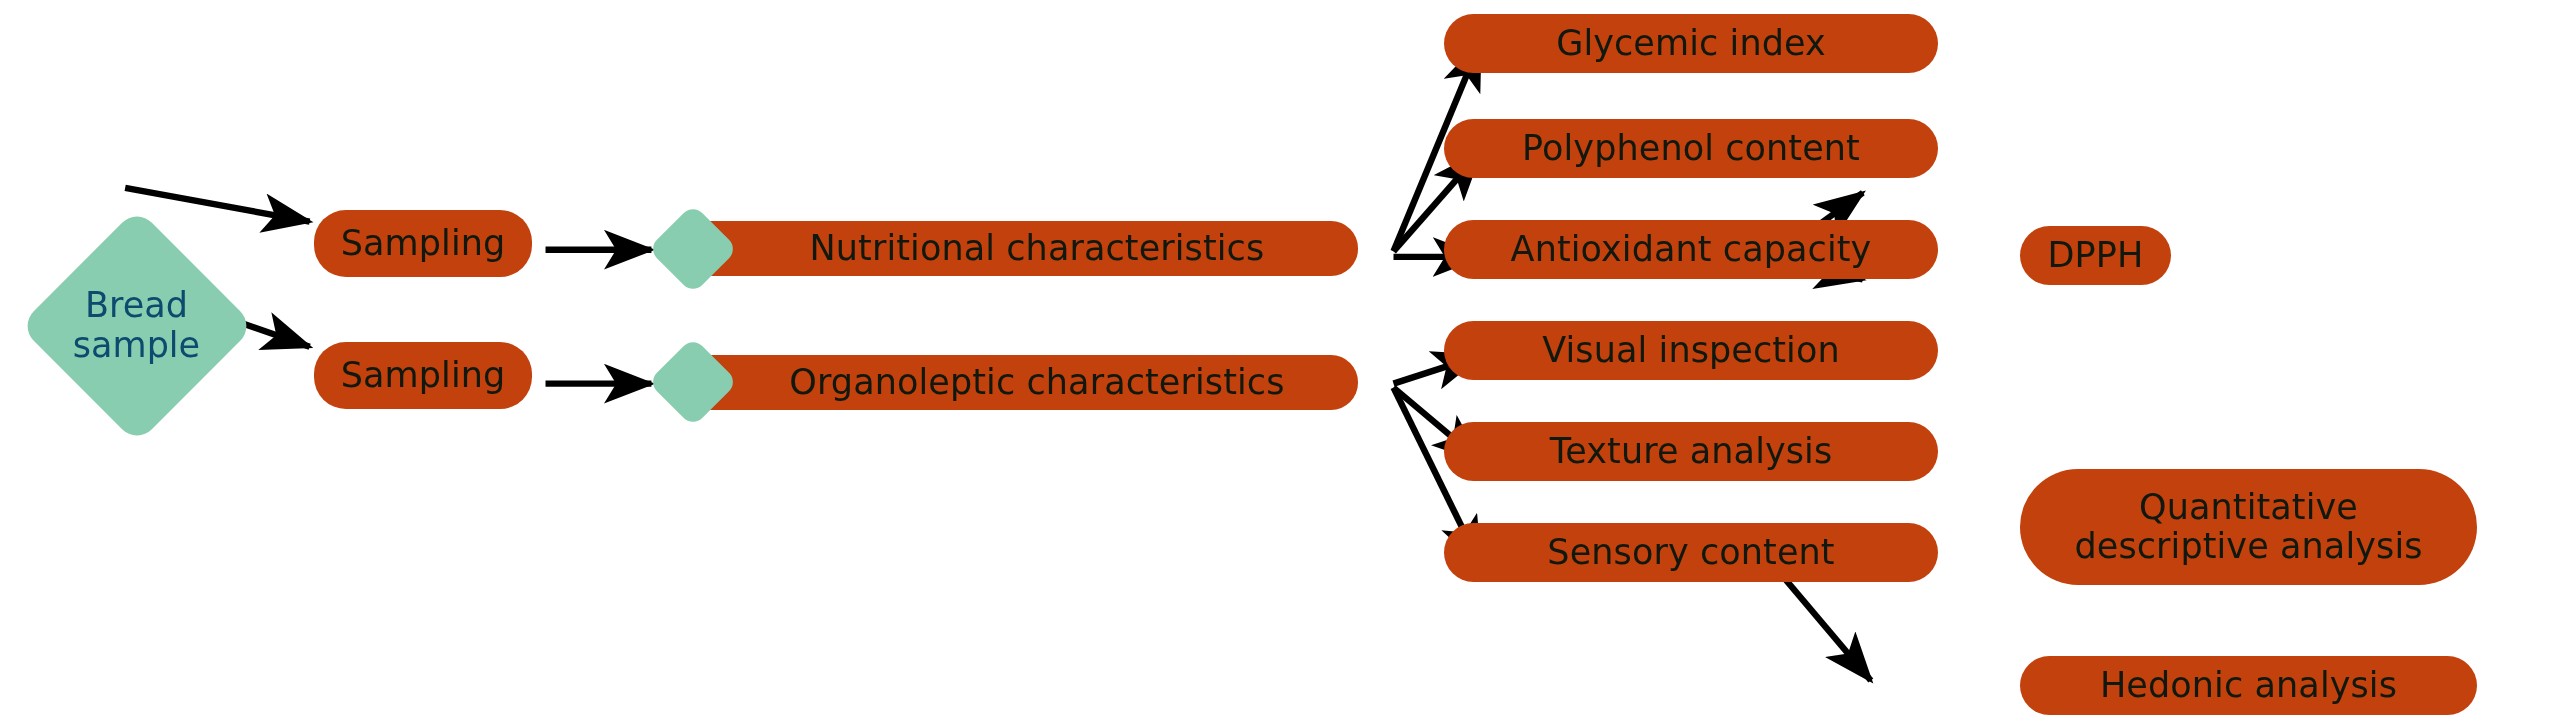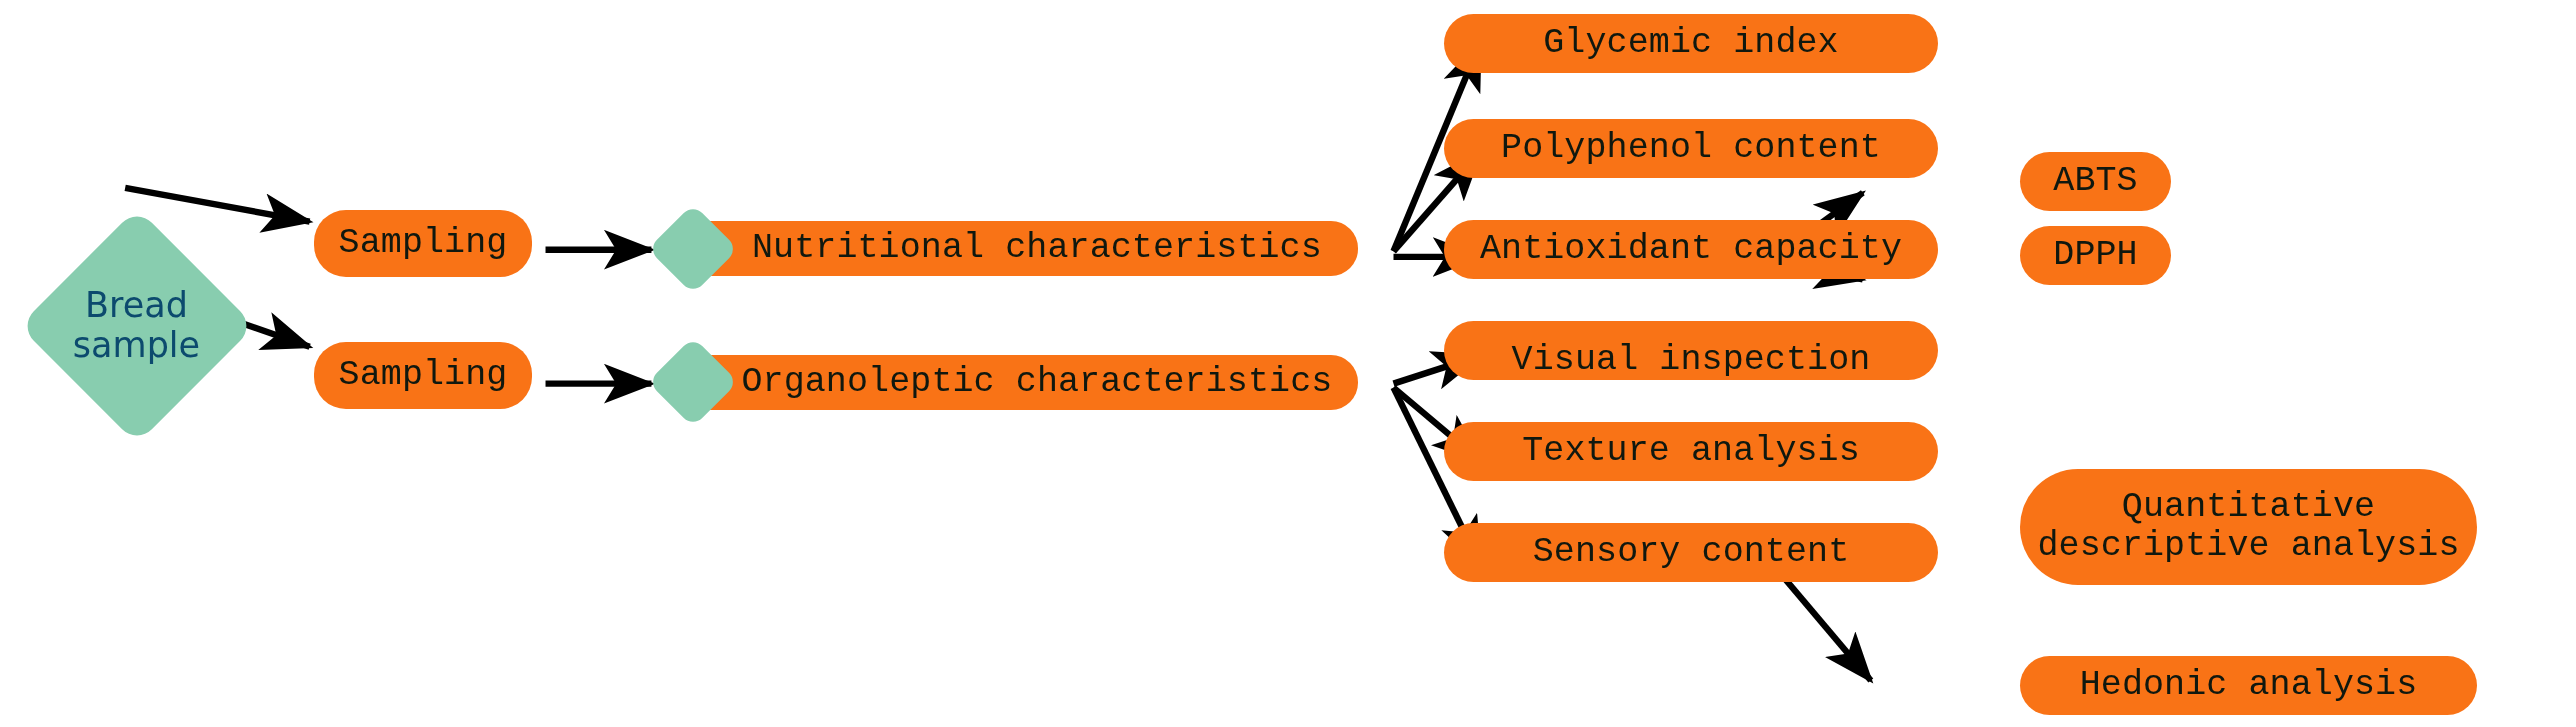--- a/index.html
+++ b/index.html
@@ -28,28 +28,27 @@
   
   .node {
     position: absolute;
     z-index: 3;
     box-sizing: border-box;
     display: flex;
     align-items: center;
     justify-content: center;
     text-align: center;
     color: #10180f;
-    background: #f97316;
+    background: #c2410c;
     border-radius: 32px;
     font-size: 35px;
     line-height: 1.12;
     letter-spacing: 0.1px;
     white-space: pre-line;
     padding: 0 11.2px;
-    font-family: Liberation Mono, monospace;
   }
   .node.two-line {
     border-radius: 37px;
   }
   
   .diamond {
     position: absolute;
     z-index: 4;
     display: flex;
     align-items: center;
@@ -167,29 +166,26 @@
   </div>
 
   <div class="node" style="left: 1444px; top: 119px; width: 494px; height: 59px; border-radius: 30.5px;">
     <span>Polyphenol content</span>
   </div>
 
   <div class="node" style="left: 1444px; top: 220px; width: 494px; height: 59px; border-radius: 30.5px;">
     <span>Antioxidant capacity</span>
   </div>
 
-  <div class="node" style="left: 2020px; top: 152px; width: 151px; height: 59px; border-radius: 30.5px;">
-    <span>ABTS</span>
-  </div>
 
   <div class="node" style="left: 2020px; top: 226px; width: 151px; height: 59px; border-radius: 30.5px;">
     <span>DPPH</span>
   </div>
 
-  <div class="node" style="left: 1444px; top: 321px; width: 494px; height: 59px; border-radius: 30.5px; align-items: flex-end;">
+  <div class="node" style="left: 1444px; top: 321px; width: 494px; height: 59px; border-radius: 30.5px;">
     <span>Visual inspection</span>
   </div>
 
   <div class="node" style="left: 1444px; top: 422px; width: 494px; height: 59px; border-radius: 30.5px;">
     <span>Texture analysis</span>
   </div>
 
   <div class="node" style="left: 1444px; top: 523px; width: 494px; height: 59px; border-radius: 30.5px;">
     <span>Sensory content</span>
   </div>

